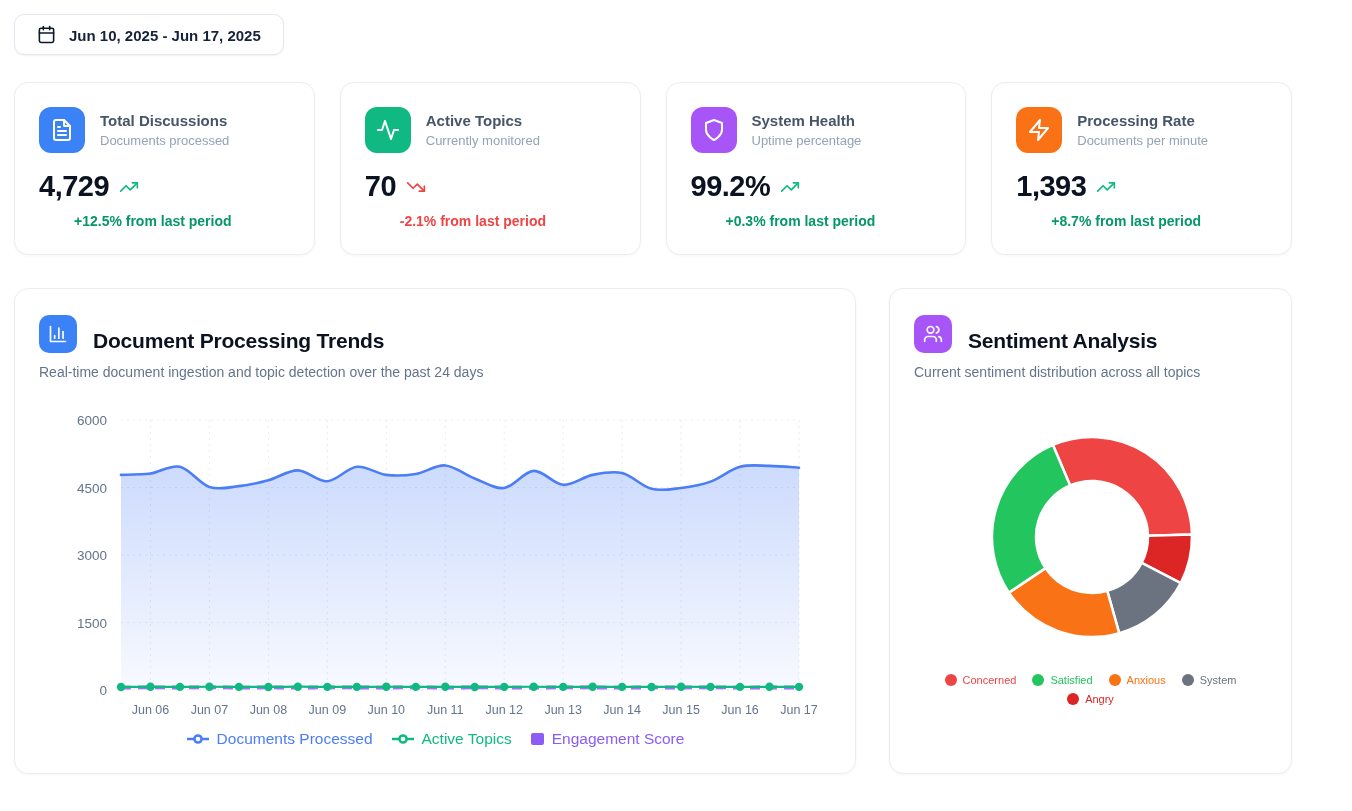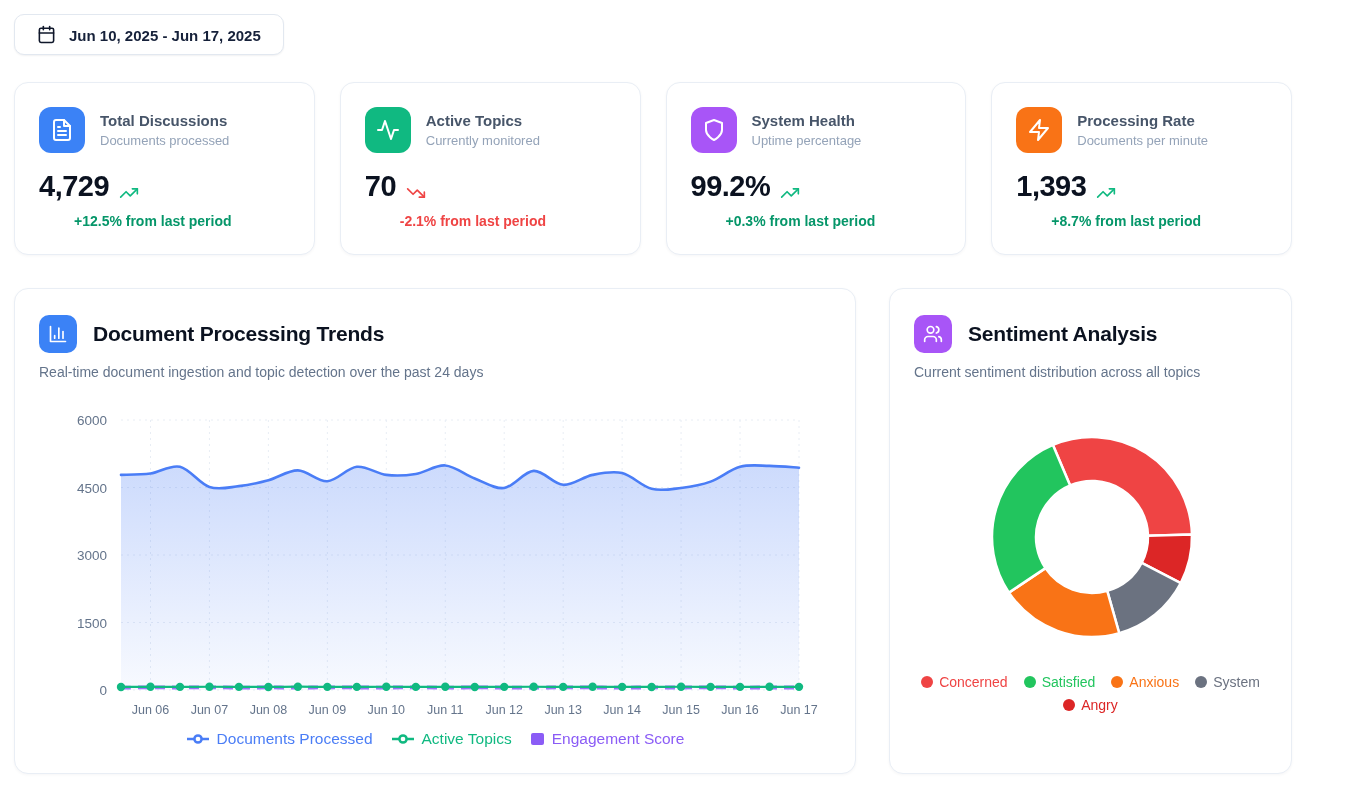--- a/index.html
+++ b/index.html
@@ -32,55 +32,55 @@
     height:173px; background:#fff; border:1px solid #e9eef5; border-radius:14px;
     box-shadow:0 1px 3px rgba(16,24,40,.04); padding:24px;
   }
   .stat-top { display:flex; align-items:center; gap:15px; }
   .stat-icon {
     width:46px; height:46px; border-radius:12px; flex:0 0 auto;
     display:flex; align-items:center; justify-content:center; color:#fff;
   }
   .stat-label { font-size:15px; font-weight:600; color:#475569; }
   .stat-sub { font-size:13px; color:#94a3b8; margin-top:4px; }
-  .stat-value-row { display:flex; align-items:flex-end; gap:10px; margin-top:17px; }
+  .stat-value-row { display:flex; align-items:center; gap:10px; margin-top:17px; }
   .stat-value { font-size:29px; font-weight:800; color:#0b1220; letter-spacing:-0.5px; }
   .stat-trend { font-size:14px; font-weight:600; margin-top:10px;margin-left:35px; }
   .trend-up { color:#059669; }
   .trend-down { color:#ef4444; }
   .trend-mini { display:flex; }
 
   
   .charts-row { display:flex; gap:33px; margin-top:33px; }
   .panel {
     background:#fff; border:1px solid #e9eef5; border-radius:14px;
     box-shadow:0 1px 3px rgba(16,24,40,.04); padding:26px 24px;
   }
   .panel-trends { width:842px; height:486px; }
   .panel-sentiment { width:403px; height:486px; }
-  .panel-header { display:flex; align-items:center; gap:16px; }
+  .panel-header { display:flex; align-items:flex-end; gap:16px; }
   .panel-icon {
     width:38px; height:38px; border-radius:10px; color:#fff; flex:0 0 auto;
     display:flex; align-items:center; justify-content:center;
   }
   .panel-title { font-size:21px; font-weight:700; color:#0b1220; letter-spacing:-0.2px; }
   .panel-sub { font-size:14px; color:#64748b; margin-top:11px; }
 
   
   #line-chart { display:block; margin-top:26px; }
   .line-legend { display:flex; justify-content:center; align-items:center; gap:18px; margin-top:6px; font-size:15.5px; }
   .legend-item { display:flex; align-items:center; gap:7px; cursor:pointer; }
   .legend-swatch { display:flex; align-items:center; }
 
   
   #donut-chart { display:block; margin:36px auto 0 auto; }
   .donut-legend {
     display:flex; flex-wrap:wrap; justify-content:center;
     column-gap:16px; row-gap:7px; margin:16px auto 0 auto; max-width:345px;
-    font-size:14px; font-weight:500;
+    font-size:11px; font-weight:500;
   }
   .donut-legend-item { display:flex; align-items:center; gap:6px; cursor:pointer; }
   .donut-dot { width:12px; height:12px; border-radius:50%; }
 </style>
 </head>
 <body>
 
 <div class="content">
 
   <div class="header-row">

